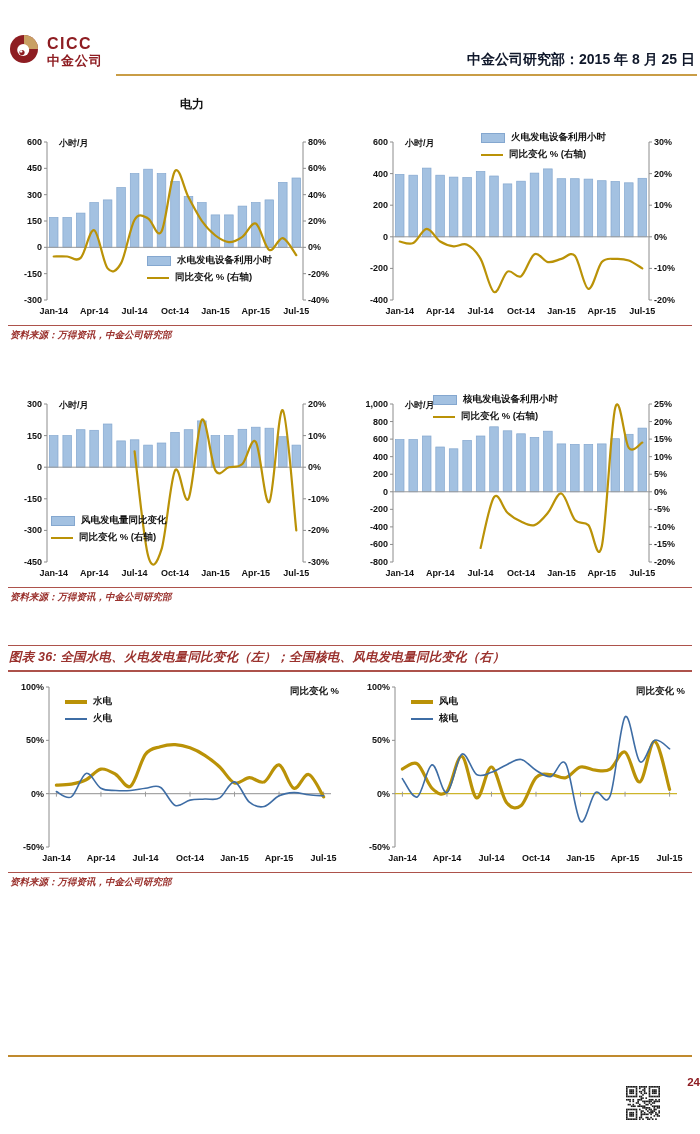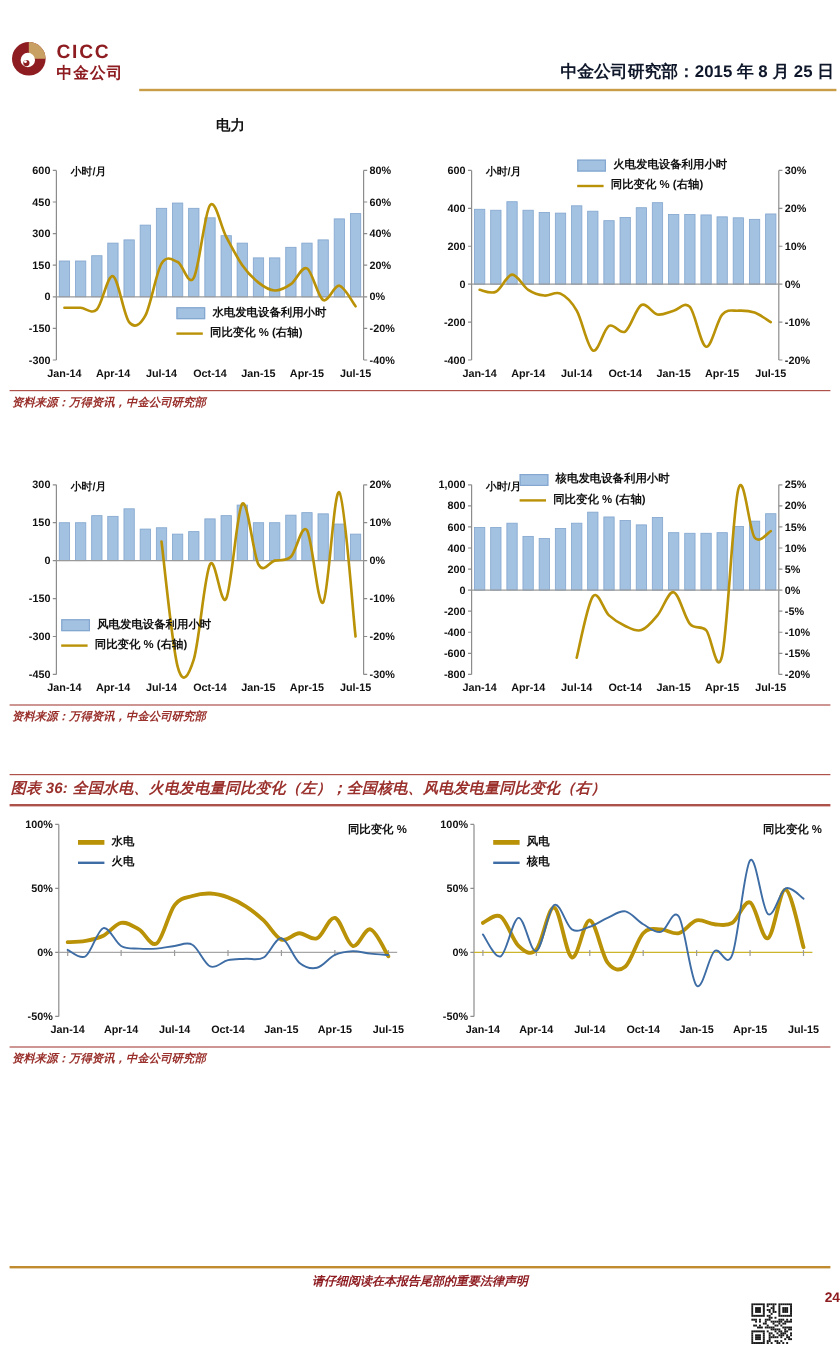--- a/index.html
+++ b/index.html
@@ -268,21 +268,21 @@
             <text x="44.7" y="184" text-anchor="middle" font-size="9" font-weight="bold" fill="#111">Jan-14</text>
             <text x="85.2" y="184" text-anchor="middle" font-size="9" font-weight="bold" fill="#111">Apr-14</text>
             <text x="125.6" y="184" text-anchor="middle" font-size="9" font-weight="bold" fill="#111">Jul-14</text>
             <text x="166.0" y="184" text-anchor="middle" font-size="9" font-weight="bold" fill="#111">Oct-14</text>
             <text x="206.4" y="184" text-anchor="middle" font-size="9" font-weight="bold" fill="#111">Jan-15</text>
             <text x="246.8" y="184" text-anchor="middle" font-size="9" font-weight="bold" fill="#111">Apr-15</text>
             <text x="287.3" y="184" text-anchor="middle" font-size="9" font-weight="bold" fill="#111">Jul-15</text>
           </svg><div class="legend" style="left: 42px; top: 122px;">
             <div class="legend-row">
               <div class="sw-bar" style="background: rgb(163, 193, 225); border: 1px solid rgb(132, 167, 207);"></div>
-              <span class="legend-label">风电发电设备利用小时</span>
+              <span class="legend-label">风电发电量同比变化</span>
             </div>
             <div class="legend-row">
               <div class="sw-line" style="border-top: 2.5px solid rgb(186, 146, 7);"></div>
               <span class="legend-label">同比变化 % (右轴)</span>
             </div>
           </div></div>
       <div class="chart"><svg width="336" height="192" viewBox="0 0 336 192">
             <defs>
               <clipPath id="cp3">
                 <rect x="38" y="0" width="256" height="192"></rect>
@@ -460,21 +460,20 @@
             <div class="legend-row">
               <div class="sw-line" style="border-top: 2.6px solid rgb(62, 109, 165);"></div>
               <span class="legend-label">核电</span>
             </div>
           </div></div>
     </div>
     <div class="fig-source">资料来源：万得资讯，中金公司研究部</div>
   </div>
 
   <div class="footer-rule"></div>
-  <div class="footer-disclaimer">请仔细阅读在本报告尾部的重要法律声明</div>
   <div class="footer-page">24</div>
   <svg class="qr" id="qr" viewBox="0 0 21 21">
       <rect x="0" y="0" width="1" height="1" fill="#1a1a1a"></rect>
       <rect x="1" y="0" width="1" height="1" fill="#1a1a1a"></rect>
       <rect x="2" y="0" width="1" height="1" fill="#1a1a1a"></rect>
       <rect x="3" y="0" width="1" height="1" fill="#1a1a1a"></rect>
       <rect x="4" y="0" width="1" height="1" fill="#1a1a1a"></rect>
       <rect x="5" y="0" width="1" height="1" fill="#1a1a1a"></rect>
       <rect x="6" y="0" width="1" height="1" fill="#1a1a1a"></rect>
       <rect x="8" y="0" width="1" height="1" fill="#1a1a1a"></rect>

